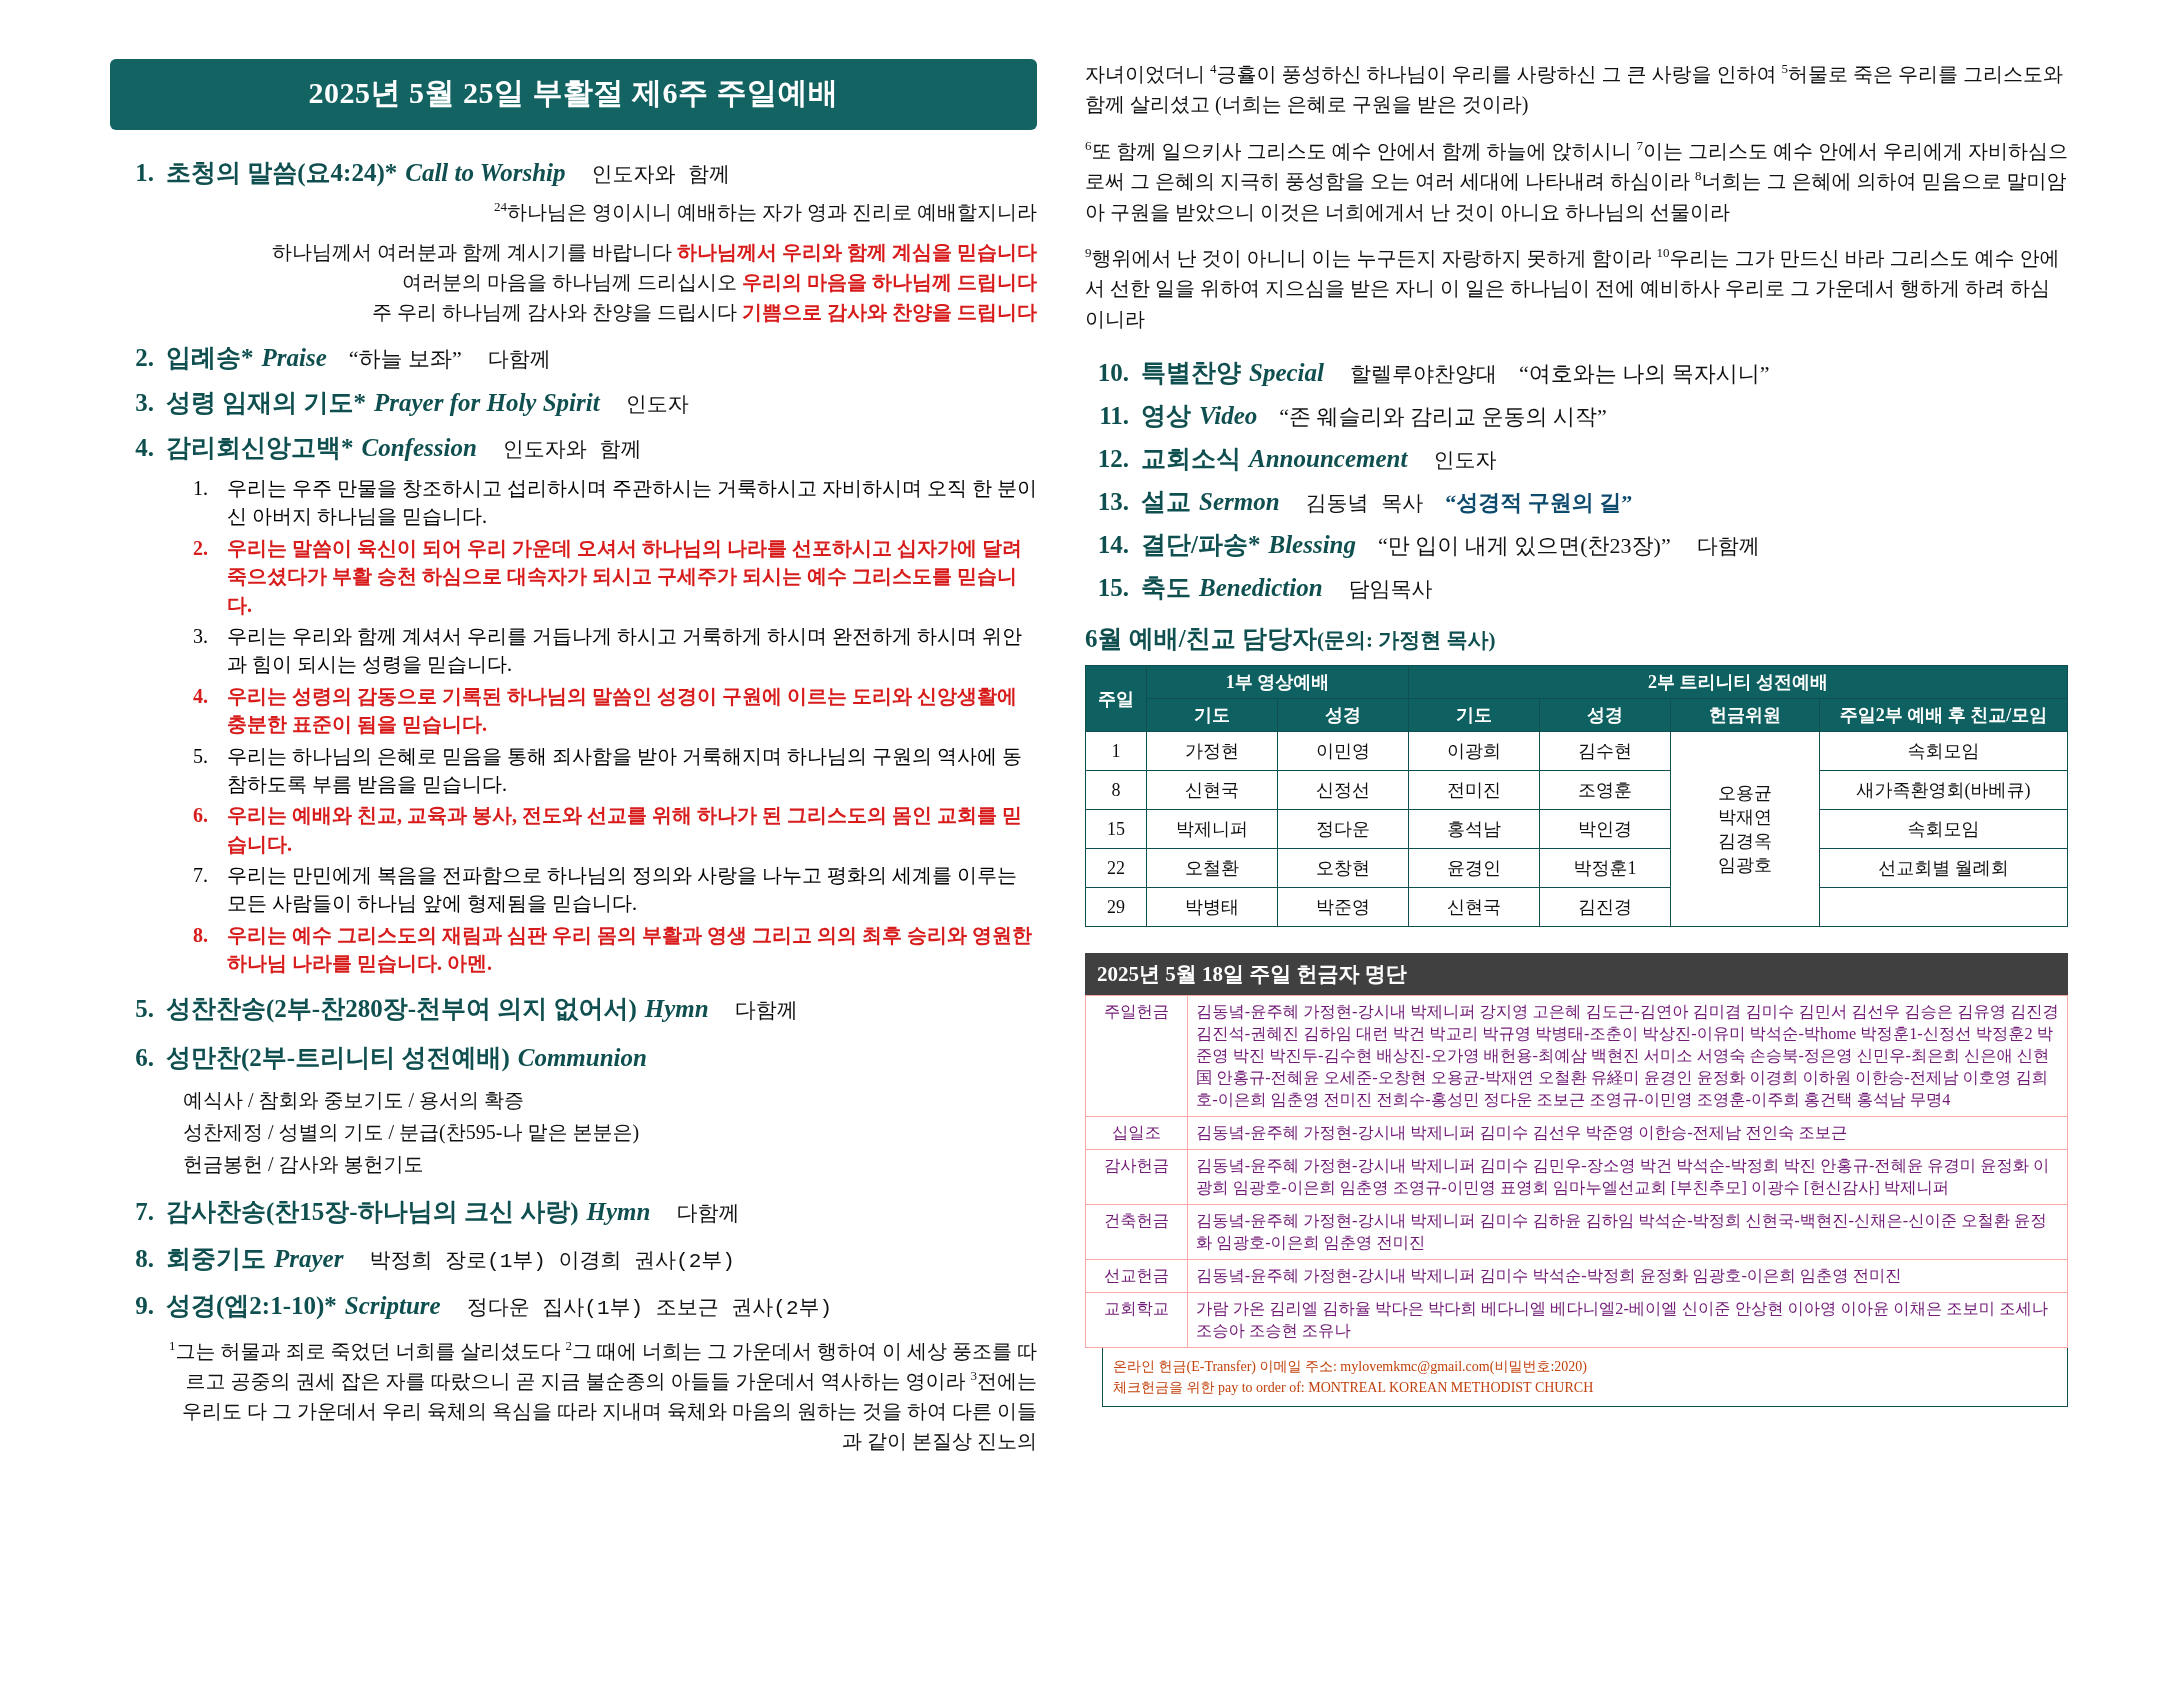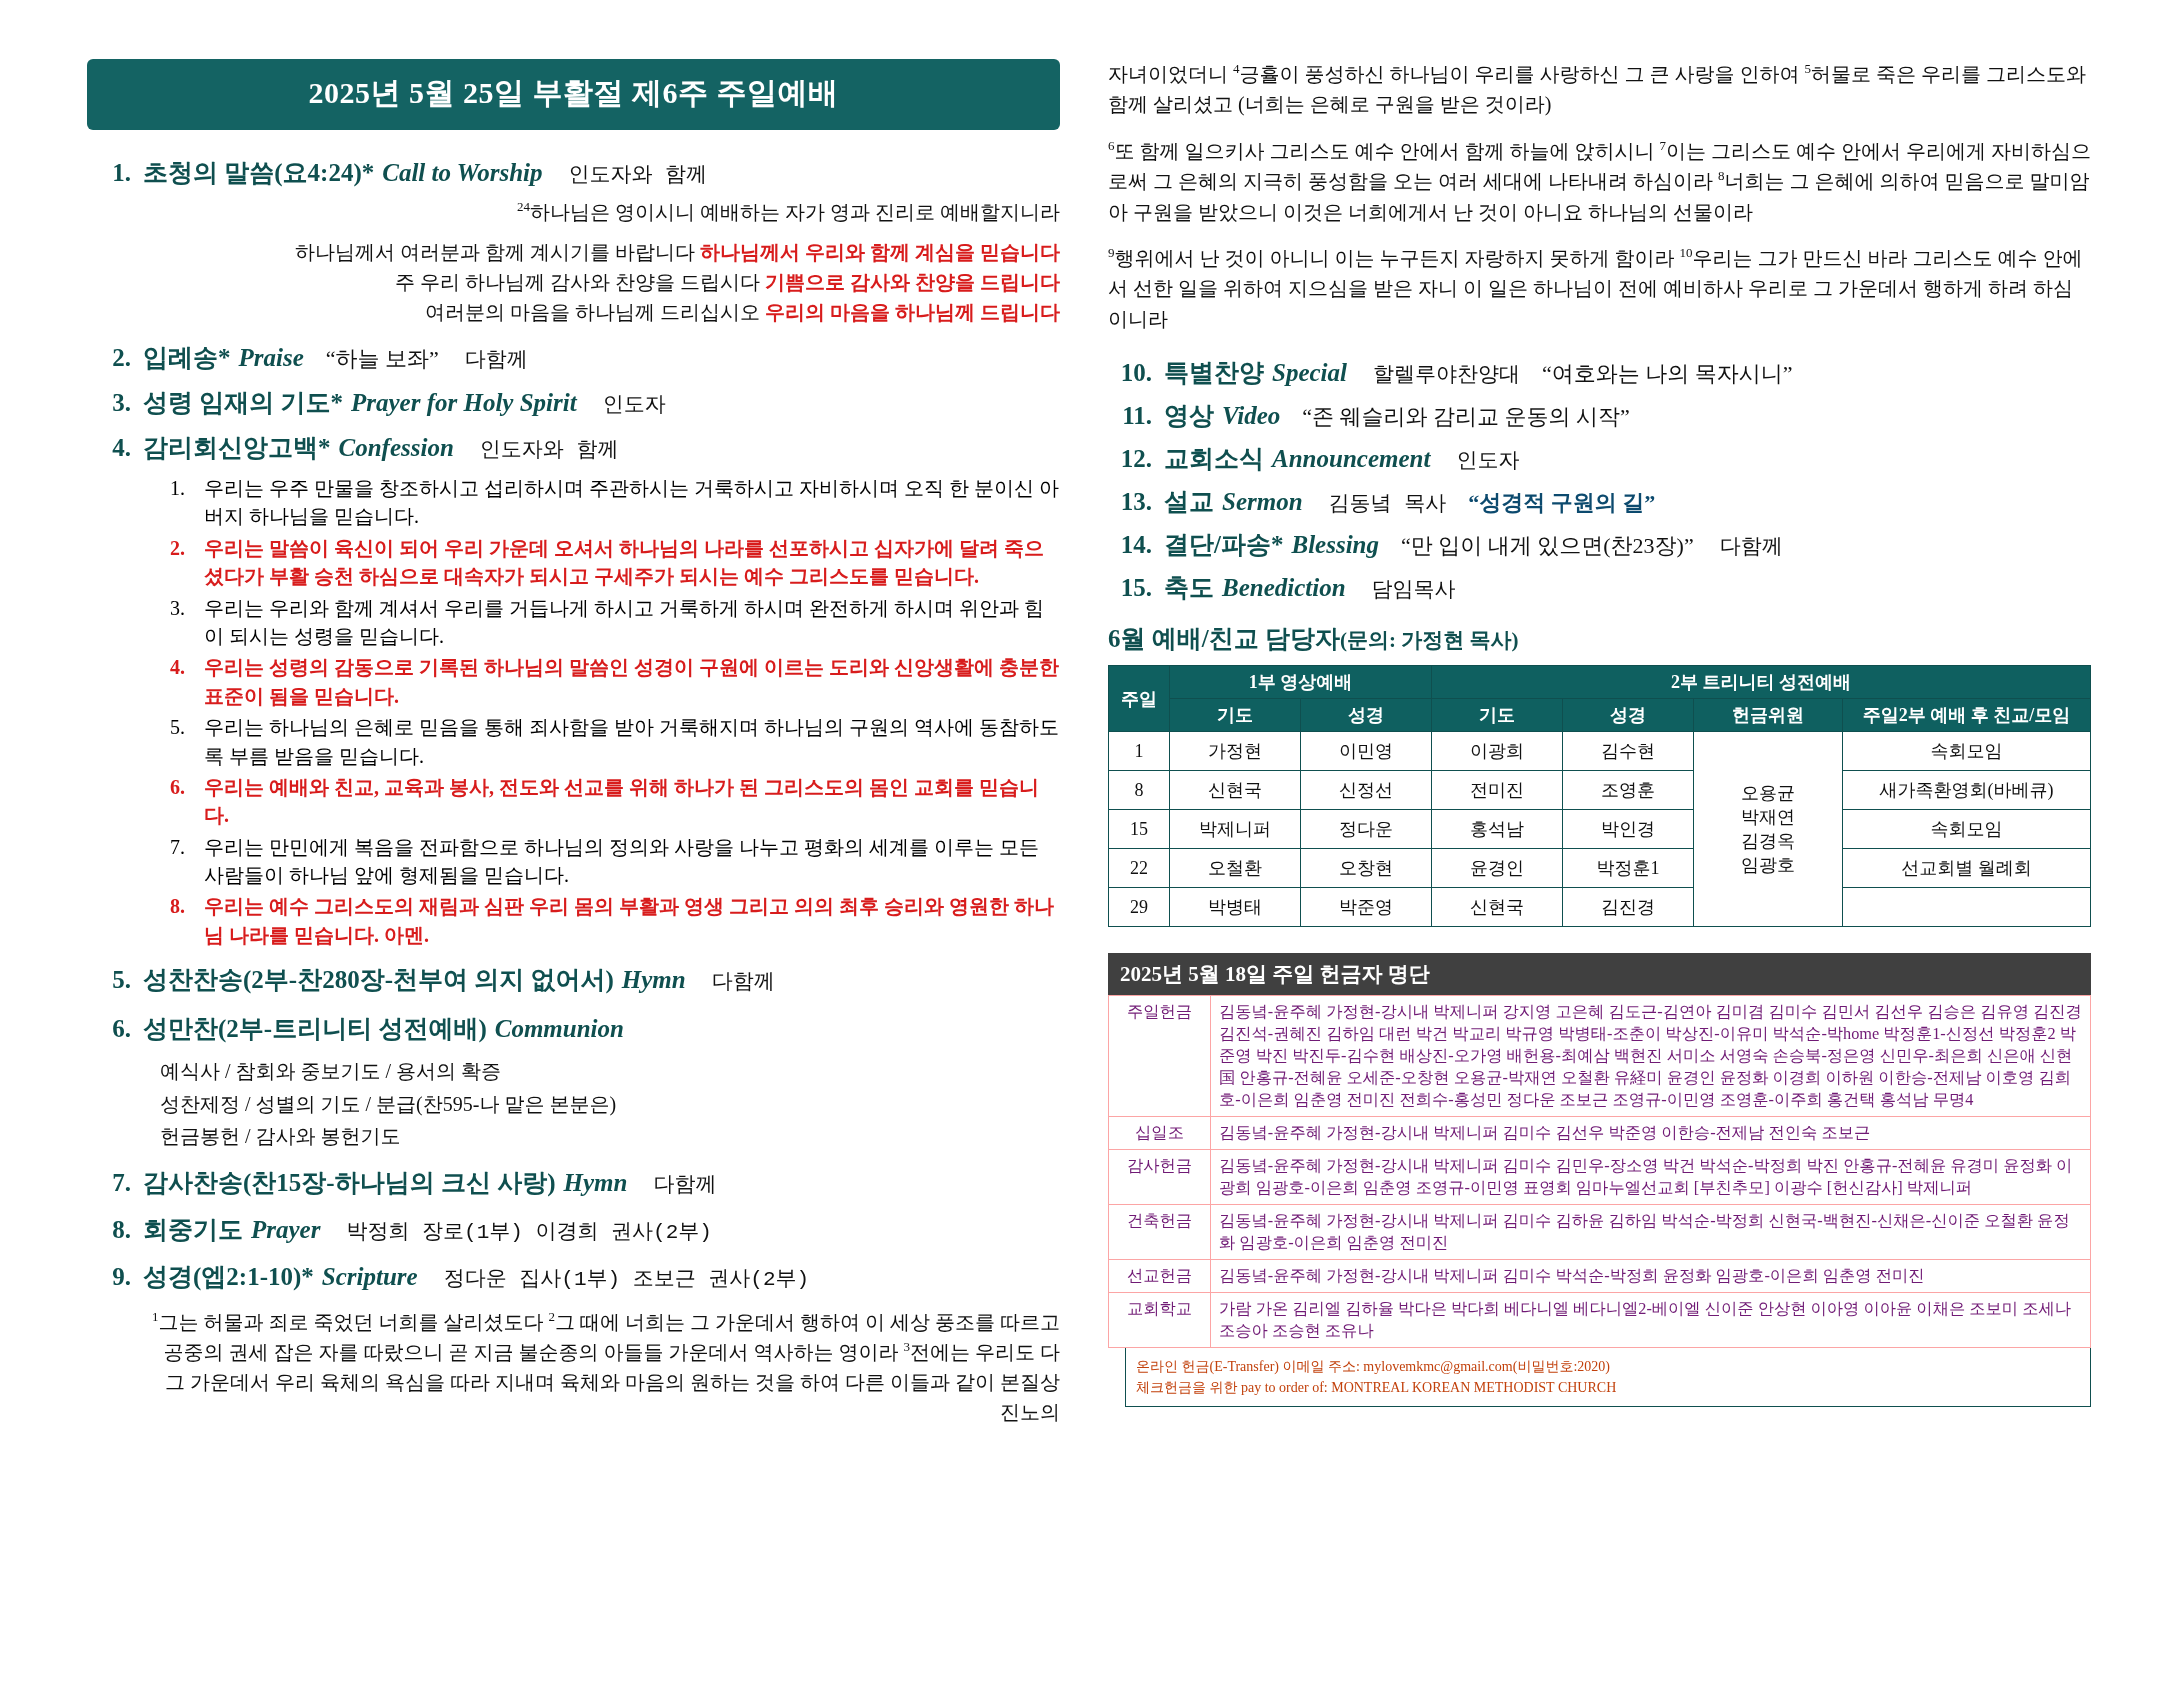--- a/index.html
+++ b/index.html
@@ -3,21 +3,21 @@
 <meta charset="utf-8">
 <style>
   html, body { margin:0; padding:0; }
   body {
     width:2178px; height:1683px;
     background:#ffffff;
     font-family:"Liberation Serif", serif;
     color:#000;
     overflow:hidden;
   }
-  .page { position:relative; width:2178px; height:1372px; box-sizing:border-box; padding:59px 87px; }
+  .page { position:relative; width:2178px; height:1372px; box-sizing:border-box; padding:59px 110px; }
   .cols { display:flex; gap:48px; }
   .col { width:990px; }
   .col-right { width:1000px; }
 
   
   .banner {
     background:#146363;
     color:#ffffff;
     text-align:center;
     font-size:30px;
@@ -83,22 +83,22 @@
           <span class="ko">초청의 말씀(요4:24)*</span>
           <span class="en">Call to Worship</span>
           <span class="who">인도자와 함께</span>
         </div>
       </div>
       <div class="body-text">
         <span class="sup">24</span><span>하나님은 영이시니 예배하는 자가 영과 진리로 예배할지니라</span>
       </div>
       <div class="body-text" style="margin-top:-4px;">
         <div><span>하나님께서 여러분과 함께 계시기를 바랍니다</span> <span class="resp">하나님께서 우리와 함께 계심을 믿습니다</span></div>
+        <div><span>여러분의 마음을 하나님께 드리십시오</span> <span class="resp">우리의 마음을 하나님께 드립니다</span></div>
         <div><span>주 우리 하나님께 감사와 찬양을 드립시다</span> <span class="resp">기쁨으로 감사와 찬양을 드립니다</span></div>
-        <div><span>여러분의 마음을 하나님께 드리십시오</span> <span class="resp">우리의 마음을 하나님께 드립니다</span></div>
       </div>
 
       <div class="item">
         <div class="item-head">
           <span class="num">2.</span>
           <span class="ko">입례송*</span>
           <span class="en">Praise</span>
           <span class="quote">“하늘 보좌”</span>
           <span class="who">다함께</span>
         </div>

